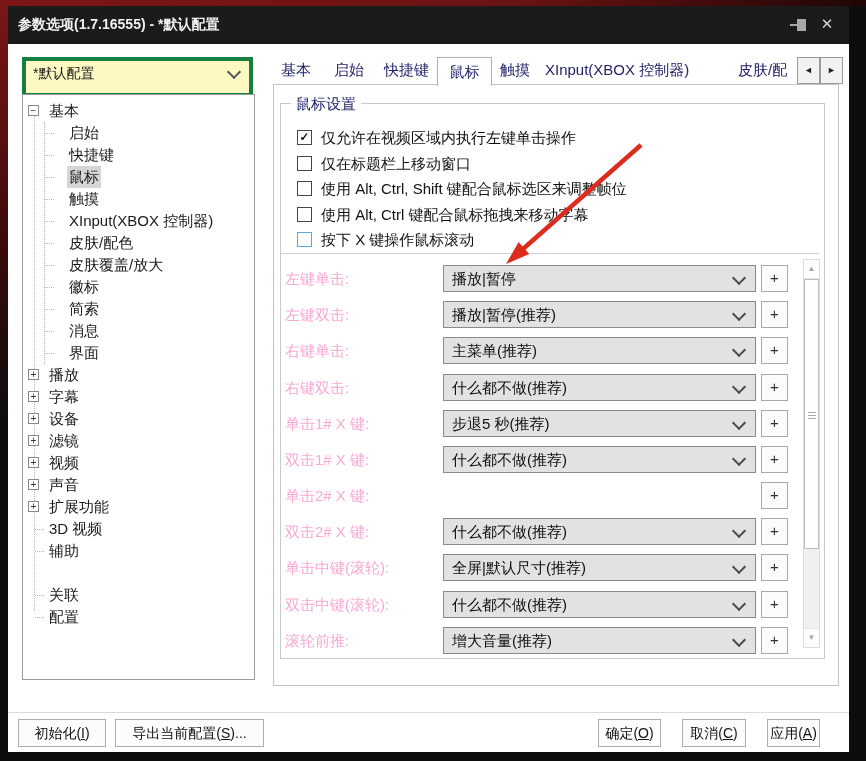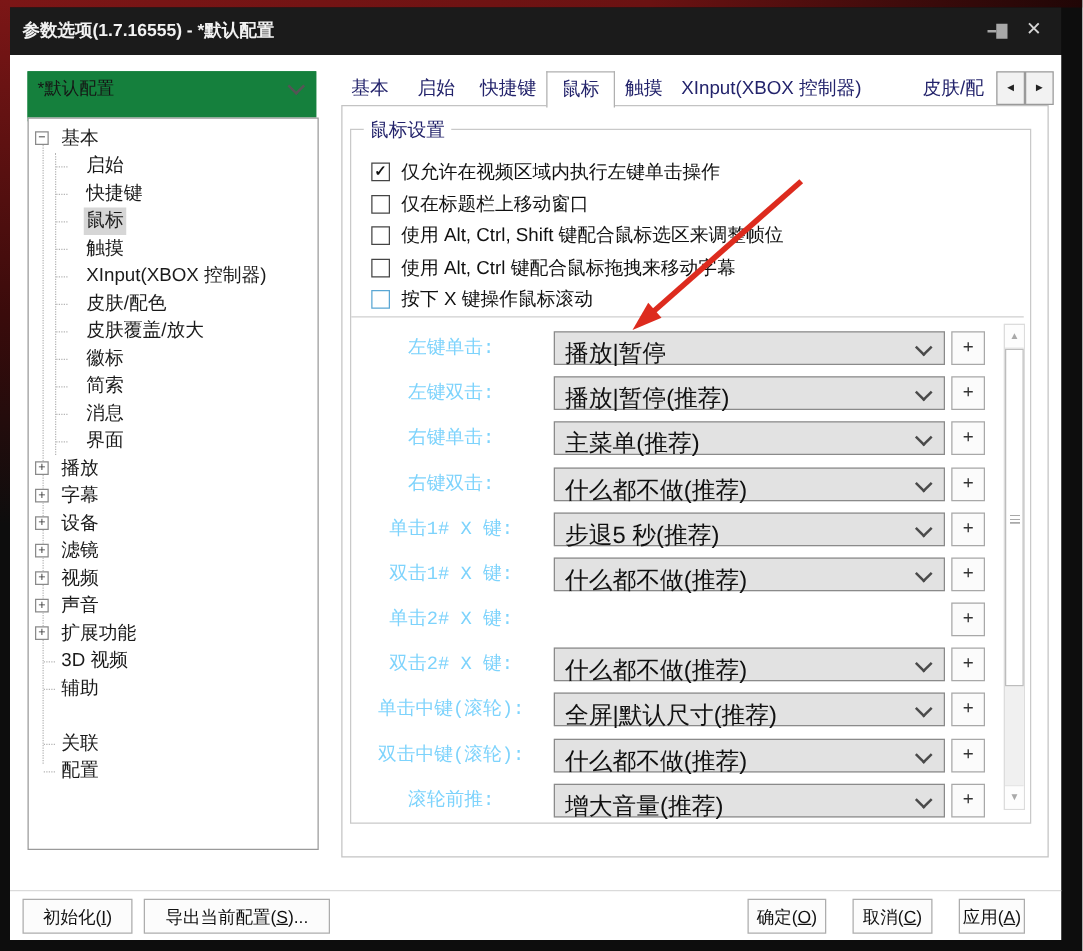--- a/index.html
+++ b/index.html
@@ -10,21 +10,21 @@
   .edge-top{left:0;top:0;width:866px;height:6px;background:linear-gradient(90deg,#7c1616 0%,#6b1212 60%,#200606 100%);}
   .edge-left{left:0;top:0;width:8px;height:420px;background:linear-gradient(#7c1616 0%,#3a0b0b 60%,#0d0d0d 100%);}
   
   .titlebar{left:8px;top:6px;width:841px;height:38px;background:#1b1b1b;}
   .title-text{position:absolute;left:10px;top:10px;color:#f2f2f2;font-size:14px;font-weight:700;white-space:nowrap;}
   .pin-btn{position:absolute;right:40px;top:11px;width:20px;height:16px;}
   .close-btn{position:absolute;right:12px;top:8px;width:20px;height:20px;color:#d6d6d6;font-size:15px;line-height:20px;text-align:center;}
   
   .dialog{left:8px;top:44px;width:841px;height:708px;background:#ffffff;}
   
-  .combo{left:22px;top:57px;width:231px;height:40px;background:#15803d;border:1px solid #15803d;box-sizing:border-box;}
+  .combo{left:22px;top:57px;width:231px;height:40px;background:#fef9c3;border:4px solid #15803d;box-sizing:border-box;}
   .combo-value{position:absolute;left:7px;top:4px;font-size:14px;color:#151515;white-space:nowrap;}
   .chev{position:absolute;width:8px;height:8px;border-right:2px solid #555;border-bottom:2px solid #555;transform:rotate(45deg);}
   .combo .chev{right:10px;top:6px;}
   
   .treebox{left:22px;top:94px;width:233px;height:586px;background:#fff;border:1px solid #9a9a9a;box-sizing:border-box;overflow:hidden;}
   .tree-vline{position:absolute;left:11px;top:16px;height:500px;width:0;border-left:1px dotted #b5b5b5;}
   .tree-vline2{position:absolute;left:21px;top:27px;height:242px;width:0;border-left:1px dotted #b5b5b5;}
   .ti{position:absolute;left:0;width:230px;height:22px;line-height:22px;font-size:15px;color:#1a1a1a;white-space:nowrap;}
   .ti .dash{position:absolute;top:11px;width:9px;border-top:1px dotted #b5b5b5;}
   .ti.lvl0 .ti-label{position:absolute;left:26px;}
@@ -42,23 +42,23 @@
   .panel{left:273px;top:84px;width:566px;height:602px;border:1px solid #c3c3c3;box-sizing:border-box;background:#fff;}
   .groupbox{left:280px;top:103px;width:545px;height:556px;border:1px solid #c9c9c9;box-sizing:border-box;}
   .group-title{left:291px;top:95px;background:#fff;padding:0 5px;font-size:15px;color:#23236b;white-space:nowrap;}
   
   .cbrow{position:absolute;left:297px;height:20px;}
   .cbbox{position:absolute;left:0;top:1px;width:15px;height:15px;border:1px solid #454545;background:#fff;box-sizing:border-box;text-align:center;line-height:13px;font-size:12px;color:#111;font-weight:700;}
   .cbbox.focus{border-color:#5aa7d4;}
   .cblabel{position:absolute;left:24px;top:0;font-size:15px;color:#111;white-space:nowrap;line-height:18px;}
   .sep-inner{left:281px;top:253px;width:538px;height:0;border-top:1px solid #d0d0d0;}
   
-  .rowlabel{position:absolute;left:285px;width:152px;height:27px;line-height:27px;text-align:center;font-size:15px;color:#7dd3fc;white-space:nowrap;font-family:Liberation Mono, monospace;}
+  .rowlabel{position:absolute;left:285px;width:152px;height:27px;line-height:27px;text-align:left;font-size:15px;color:#f9a8d4;white-space:nowrap;}
   .dropdown{position:absolute;left:443px;width:313px;height:27px;background:#e2e2e2;border:1px solid #8a8a8a;box-sizing:border-box;}
-  .dd-value{position:absolute;left:8px;top:4px;font-size:19px;color:#101010;white-space:nowrap;}
+  .dd-value{position:absolute;left:8px;top:4px;font-size:15px;color:#101010;white-space:nowrap;}
   .dropdown .chev{right:11px;top:7px;border-color:#4a4a4a;border-width:2px;}
   .plusbtn{position:absolute;left:761px;width:27px;height:27px;background:#fbfbfb;border:1px solid #a8a8a8;box-sizing:border-box;text-align:center;line-height:24px;font-size:15px;color:#333;}
   
   .sbar{left:803px;top:259px;width:17px;height:389px;border:1px solid #dcdcdc;background:#f7f7f7;box-sizing:border-box;}
   .sb-btn{position:absolute;left:0;width:15px;height:18px;background:#fdfdfd;text-align:center;font-size:8px;color:#a9a9a9;line-height:18px;}
   .sb-up{top:0;border-bottom:1px solid #e6e6e6;}
   .sb-down{bottom:0;border-top:1px solid #e6e6e6;}
   .sb-thumb{position:absolute;left:0;top:19px;width:15px;height:270px;background:#ffffff;border:1px solid #bdbdbd;box-sizing:border-box;}
   .sb-grip{position:absolute;left:3px;top:132px;width:8px;height:7px;background:repeating-linear-gradient(#a9a9a9 0 1px,transparent 1px 3px);}
   .sb-track{position:absolute;left:0;top:289px;width:15px;height:82px;background:#f0f0f0;}

